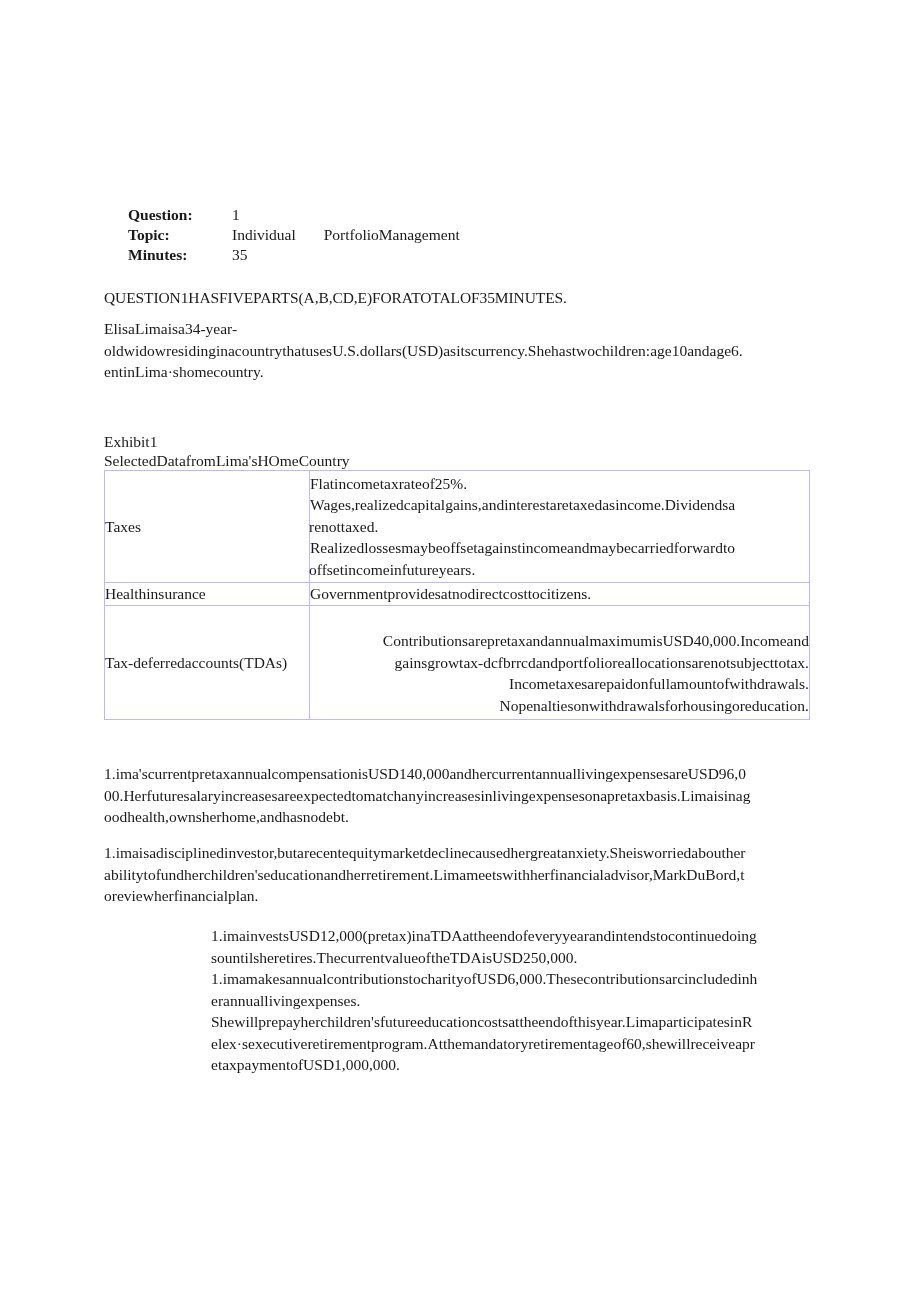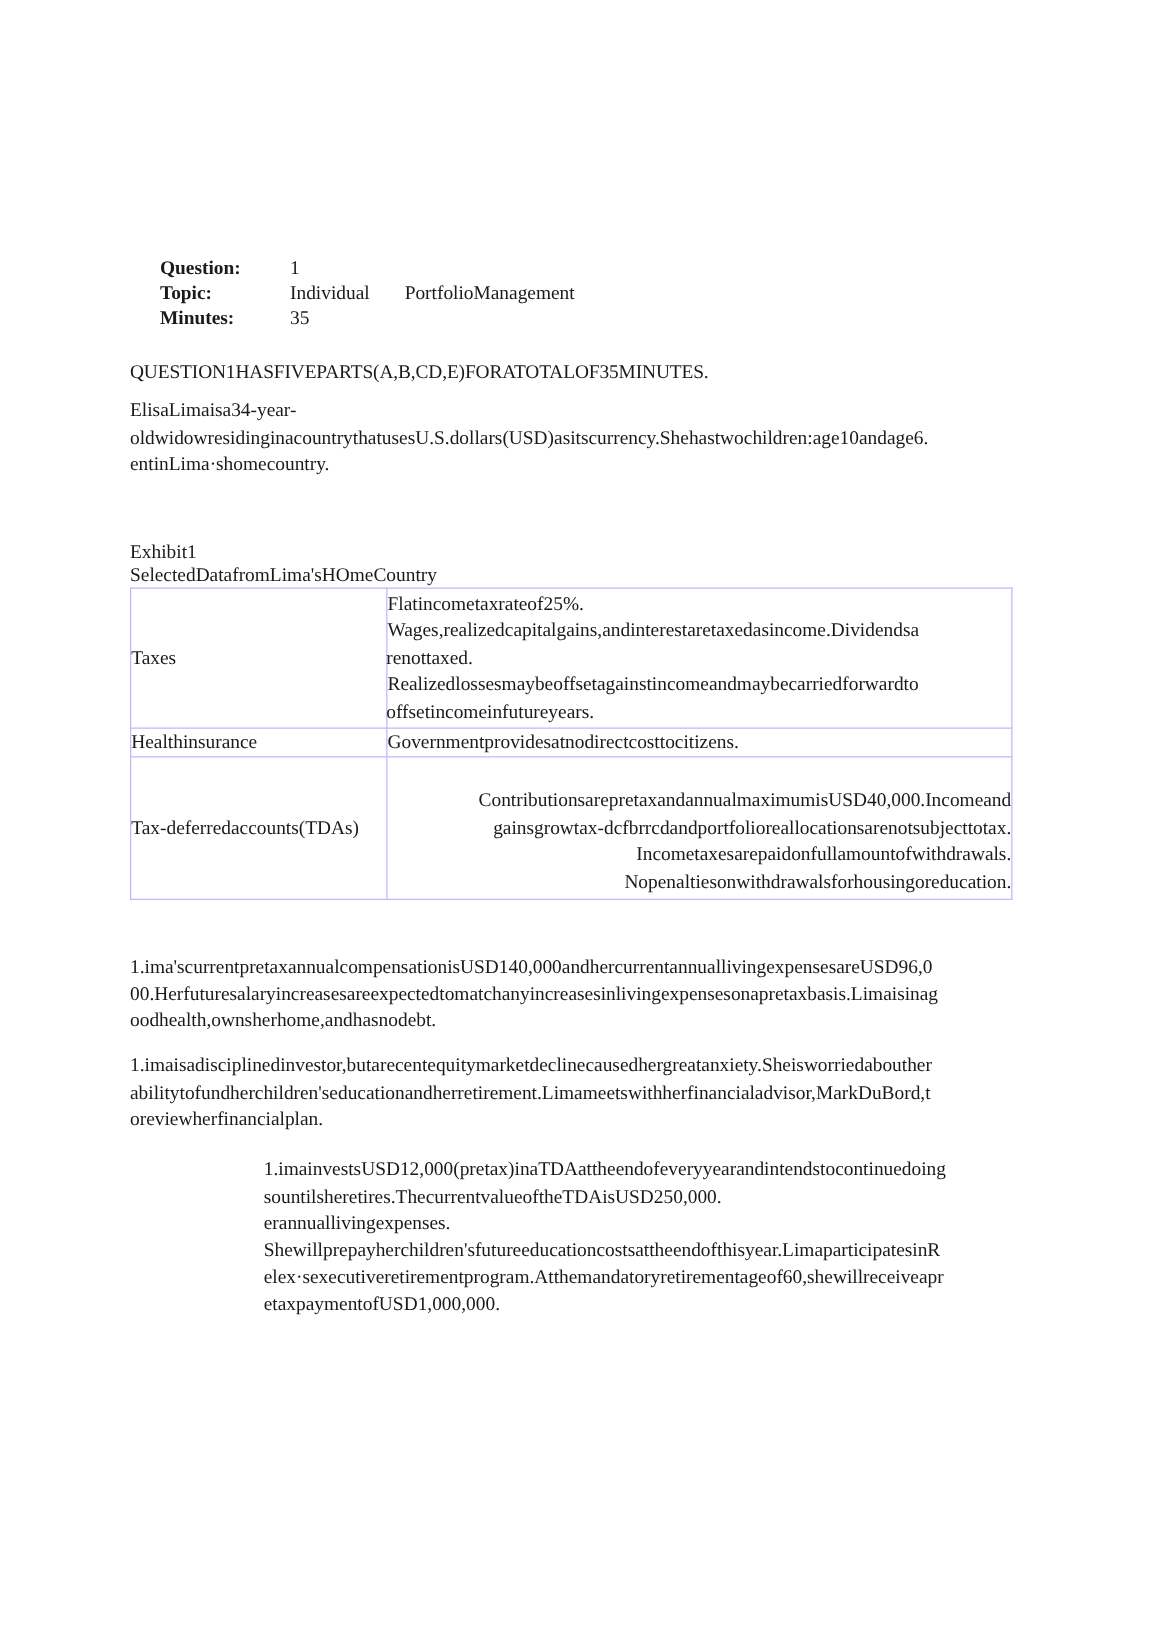--- a/index.html
+++ b/index.html
@@ -165,17 +165,18 @@
 
 <div class="para p-investor">
   <div>1.imaisadisciplinedinvestor,butarecentequitymarketdeclinecausedhergreatanxiety.Sheisworriedabouther</div>
   <div>abilitytofundherchildren'seducationandherretirement.Limameetswithherfinancialadvisor,MarkDuBord,t</div>
   <div>oreviewherfinancialplan.</div>
 </div>
 
 <div class="factors">
   <div class="factor-item">1.imainvestsUSD12,000(pretax)inaTDAattheendofeveryyearandintendstocontinuedoing</div>
   <div class="factor-item">sountilsheretires.ThecurrentvalueoftheTDAisUSD250,000.</div>
+  <div class="factor-item">1.imamakesannualcontributionstocharityofUSD6,000.Thesecontributionsarcincludedinh</div>
   <div class="factor-item">erannuallivingexpenses.</div>
   <div class="factor-item">Shewillprepayherchildren'sfutureeducationcostsattheendofthisyear.LimaparticipatesinR</div>
   <div class="factor-item">elex·sexecutiveretirementprogram.Atthemandatoryretirementageof60,shewillreceiveapr</div>
   <div class="factor-item">etaxpaymentofUSD1,000,000.</div>
 </div>
 
 </body></html>

